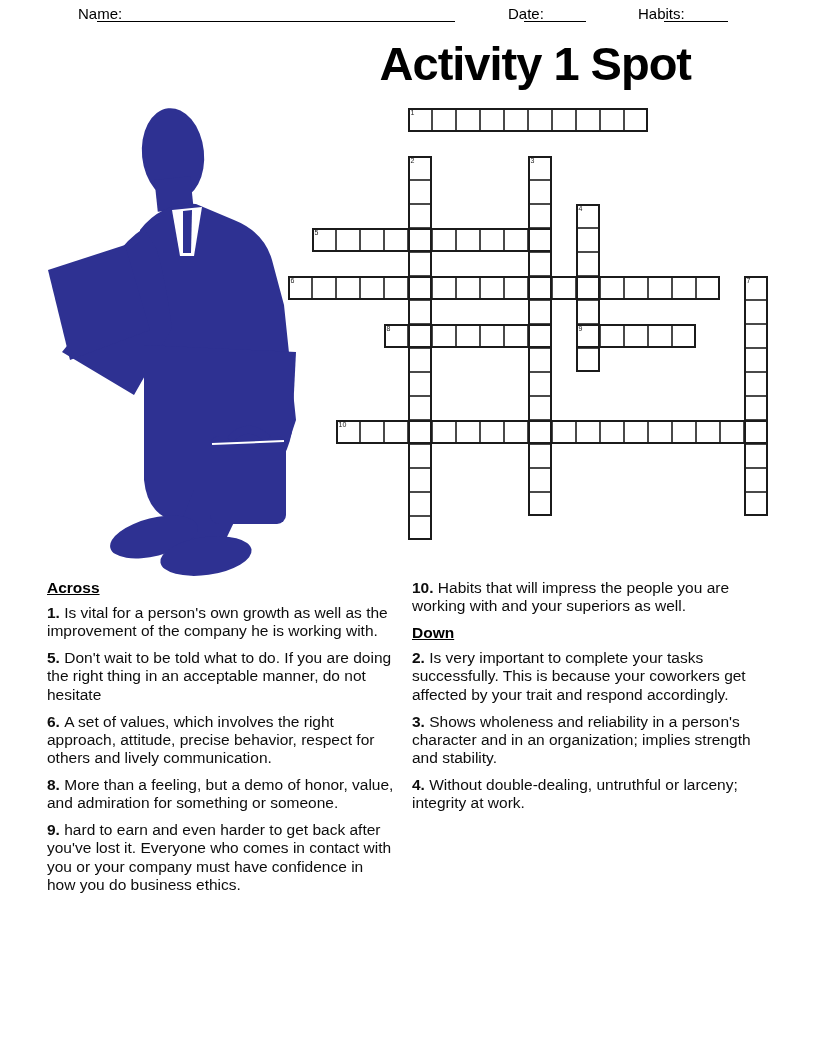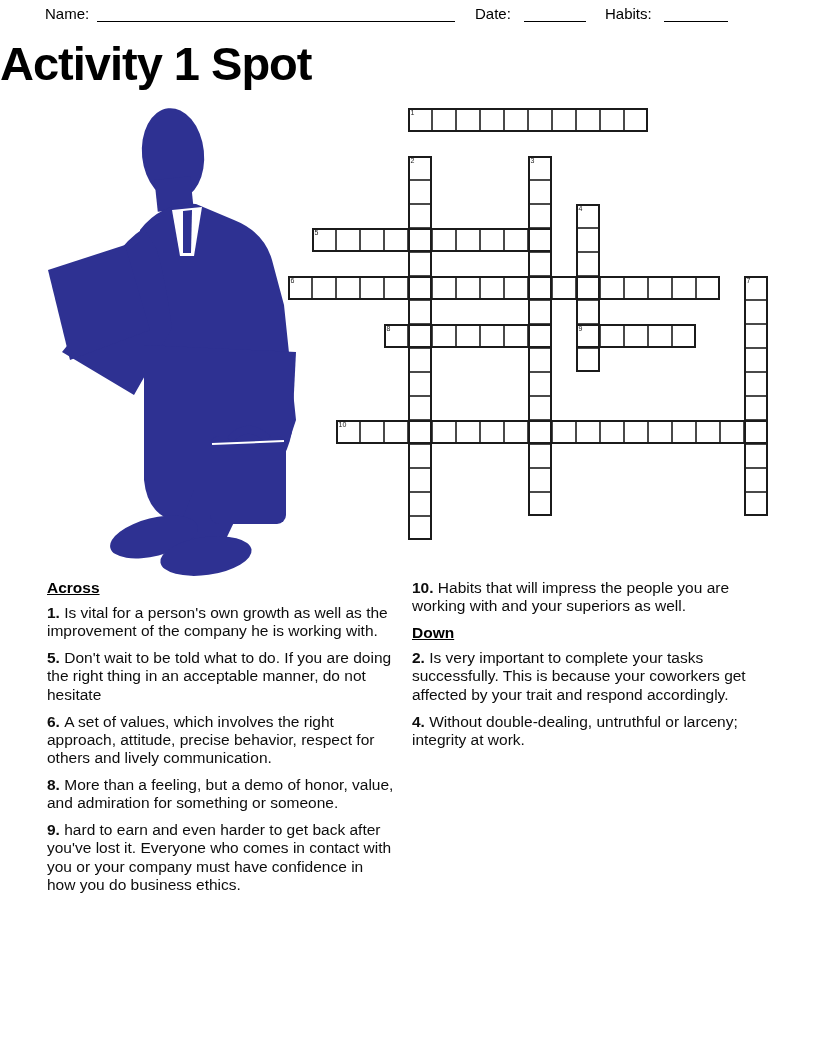--- a/index.html
+++ b/index.html
@@ -1,26 +1,26 @@
 <!DOCTYPE html>
 <html><head>
 <meta charset="utf-8">
 <style>
   html,body{margin:0;padding:0;background:#fff;}
   #page{position:relative;width:816px;height:1056px;background:#ffffff;overflow:hidden;
         font-family:"Liberation Sans",sans-serif;color:#111;}
   
-  .hdr{position:absolute;top:5px;font-size:15px;color:#000;}
+  .hdr{position:absolute;top:5px;font-size:15px;color:#000;margin-left:33px;}
   .blank{display:inline-block;border-bottom:1.5px solid #000;height:14px;vertical-align:bottom;}
   #name-label{left:45px;} #date-label{left:475px;} #period-label{left:605px;}
   #name-blank{position:absolute;top:7px;left:97px;width:358px;}
   #date-blank{position:absolute;top:7px;left:524px;width:62px;}
   #period-blank{position:absolute;top:7px;left:664px;width:64px;}
   
-  #title{position:absolute;top:36px;left:0;width:691px;text-align:left;
+  #title{position:absolute;top:36px;left:0;width:691px;text-align:right;
          font-size:47px;font-weight:600;letter-spacing:-1px;color:#000;}
   
   #grid{position:absolute;left:288px;top:108px;width:480px;height:432px;}
   .cell{position:absolute;box-sizing:border-box;border:1px solid #4a4a4a;background:#fff;}
   .word-outline{position:absolute;box-sizing:border-box;border:2px solid #1b1b1b;pointer-events:none;}
   .cellnum{position:absolute;top:0px;left:1.5px;font-size:7px;line-height:8px;color:#222;font-family:"Liberation Sans",sans-serif;}
   
   #figure{position:absolute;left:44px;top:90px;width:256px;height:492px;}
   
   .clue-col{position:absolute;top:579px;}
@@ -212,17 +212,18 @@
       </div>
   </div>
 
   <div class="clue-col" id="clues-right">
     <div id="across-continued-list">
         <p class="clue"><b>10. </b>Habits that will impress the people you are working with and your superiors as well.</p>
       </div>
     <div class="clue-heading">Down</div>
     <div id="down-list">
         <p class="clue"><b>2. </b>Is very important to complete your tasks successfully. This is because your coworkers get affected by your trait and respond accordingly.</p>
+        <p class="clue"><b>3. </b>Shows wholeness and reliability in a person's character and in an organization; implies strength and stability.</p>
         <p class="clue"><b>4. </b>Without double-dealing, untruthful or larceny; integrity at work.</p>
       </div>
   </div>
 
 </div>
 
 </body></html>

